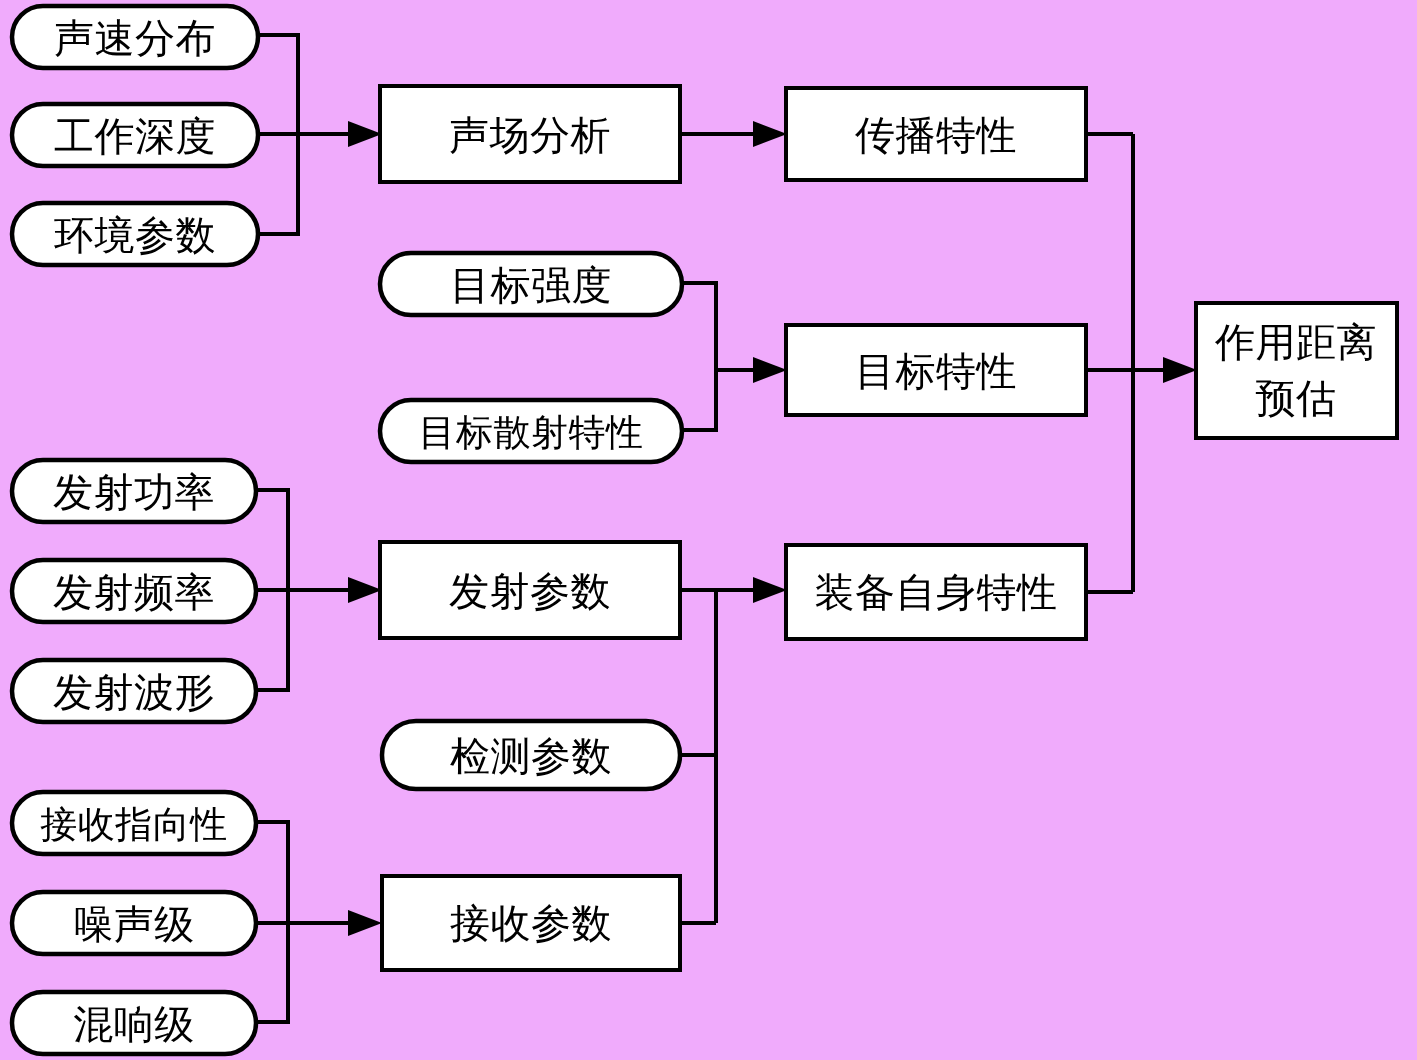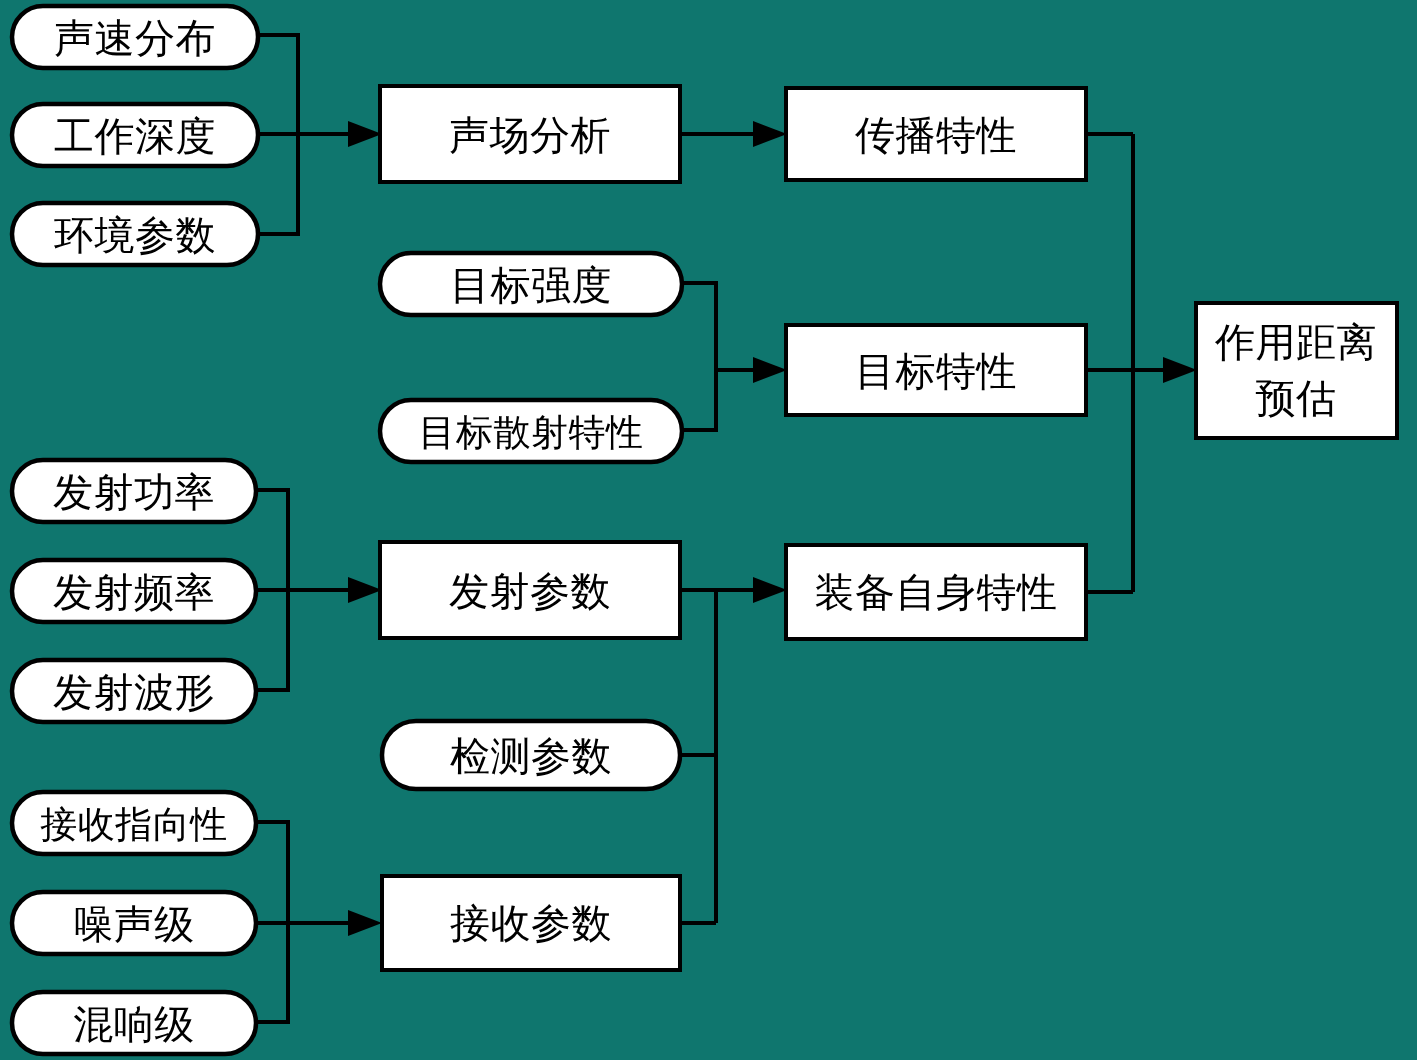--- a/index.html
+++ b/index.html
@@ -7,21 +7,21 @@
     padding: 0;
     background: #ffffff;
   }
   body {
     font-family: "Liberation Serif", "DejaVu Serif", serif;
   }
   #diagram-root {
     position: relative;
     width: 1417px;
     height: 1060px;
-    background: #0f766e;
+    background: #f0abfc;
     overflow: hidden;
   }
   svg.canvas {
     position: absolute;
     top: 0;
     left: 0;
     width: 1417px;
     height: 1060px;
     display: block;
   }

